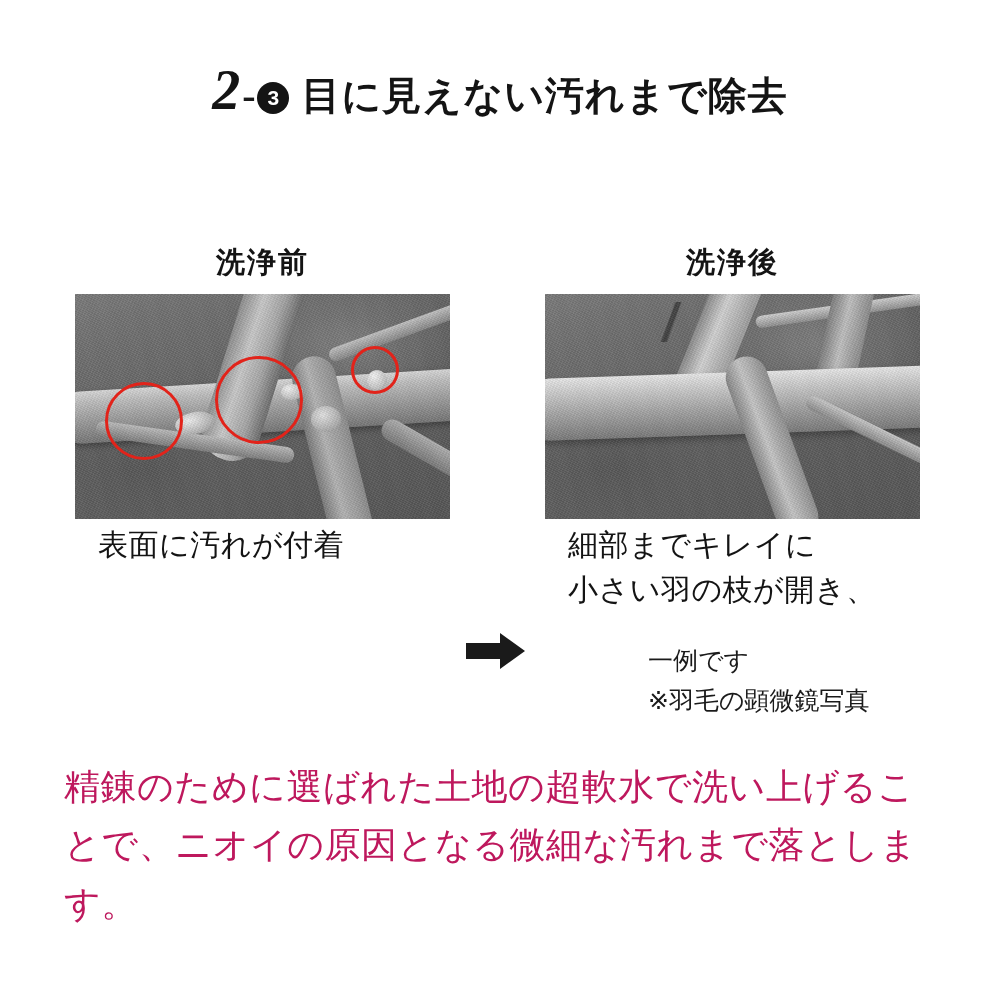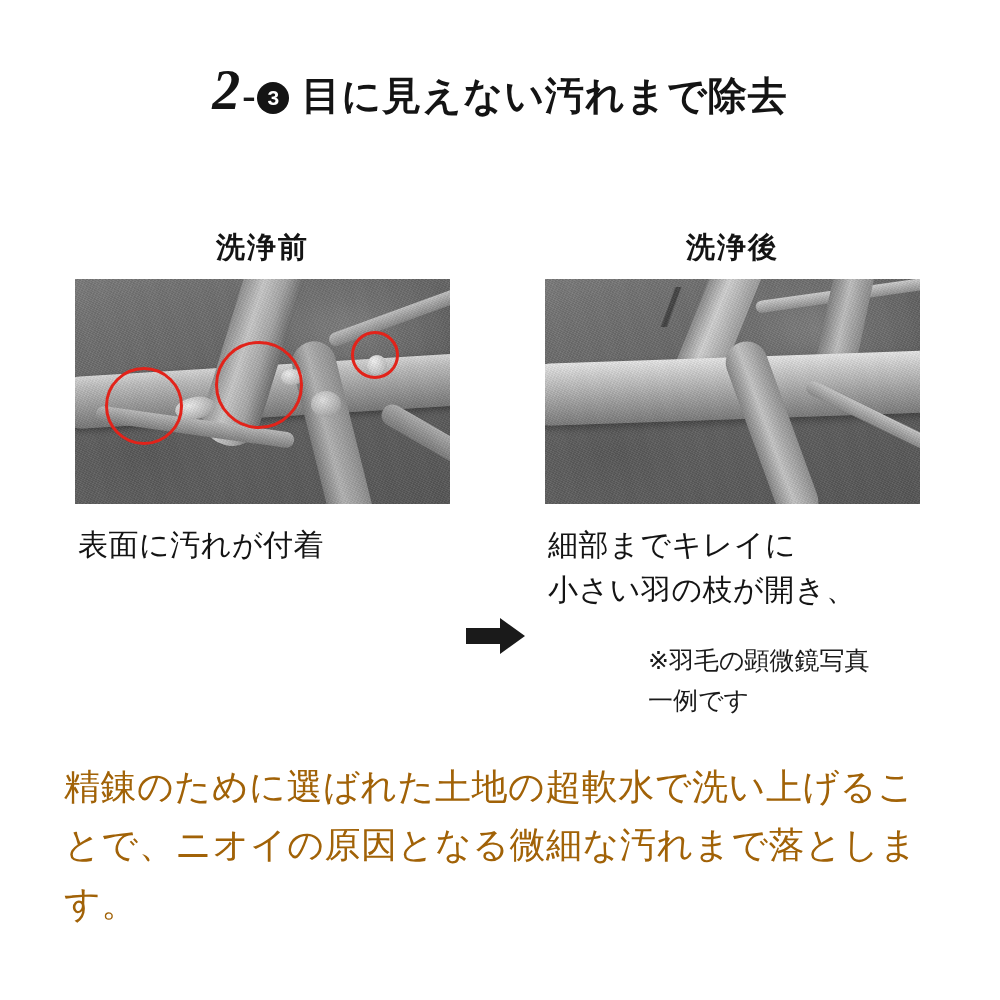--- a/index.html
+++ b/index.html
@@ -65,21 +65,21 @@
     font-size: 39px;
     font-weight: 700;
     letter-spacing: 1px;
     line-height: 1;
     color: #141414;
   }
 
   
   .compare {
     position: absolute;
-    top: 228px;
+    top: 243px;
     left: 0;
     width: 856px;
     height: 420px;
   }
   .panel {
     position: absolute;
     width: 380px;
   }
   .panel.before { left: 75px; }
   .panel.after  { left: 545px; }
@@ -261,20 +261,21 @@
   }
 
   
   .caption {
     position: absolute;
     font-family: "Liberation Sans", "DejaVu Sans", sans-serif;
     font-size: 30px;
     line-height: 1.5;
     color: #141414;
     letter-spacing: 0.5px;
+    margin-left: 20px;
   }
   .caption.before-cap { left: 78px; top: 522px; width: 420px; }
   .caption.after-cap  { left: 548px; top: 522px; width: 410px; }
 
   .note {
     position: absolute;
     left: 648px;
     top: 640px;
     width: 320px;
     font-family: "Liberation Sans", "DejaVu Sans", sans-serif;
@@ -285,21 +286,21 @@
 
   
   .body-text {
     position: absolute;
     left: 64px;
     top: 758px;
     width: 880px;
     font-family: "Liberation Sans", "DejaVu Sans", sans-serif;
     font-size: 36px;
     line-height: 1.62;
-    color: #a16207;
+    color: #be185d;
     letter-spacing: 0.5px;
   }
 </style>
 </head>
 <body>
 
 <div class="heading">
   <span class="step-num">2</span>
   <span class="dash">-</span>
   <span class="circle-num">3</span>
@@ -352,17 +353,17 @@
 </div>
 
 <div class="caption before-cap">表面に汚れが付着</div>
 
 <div class="caption after-cap">
   <div>細部までキレイに</div>
   <div>小さい羽の枝が開き、</div>
 </div>
 
 <div class="note">
+  <div>一例です</div>
   <div>※羽毛の顕微鏡写真</div>
-  <div>一例です</div>
 </div>
 
 <div class="body-text">精錬のために選ばれた土地の超軟水で洗い上げることで、ニオイの原因となる微細な汚れまで落とします。</div>
 
 </body></html>

